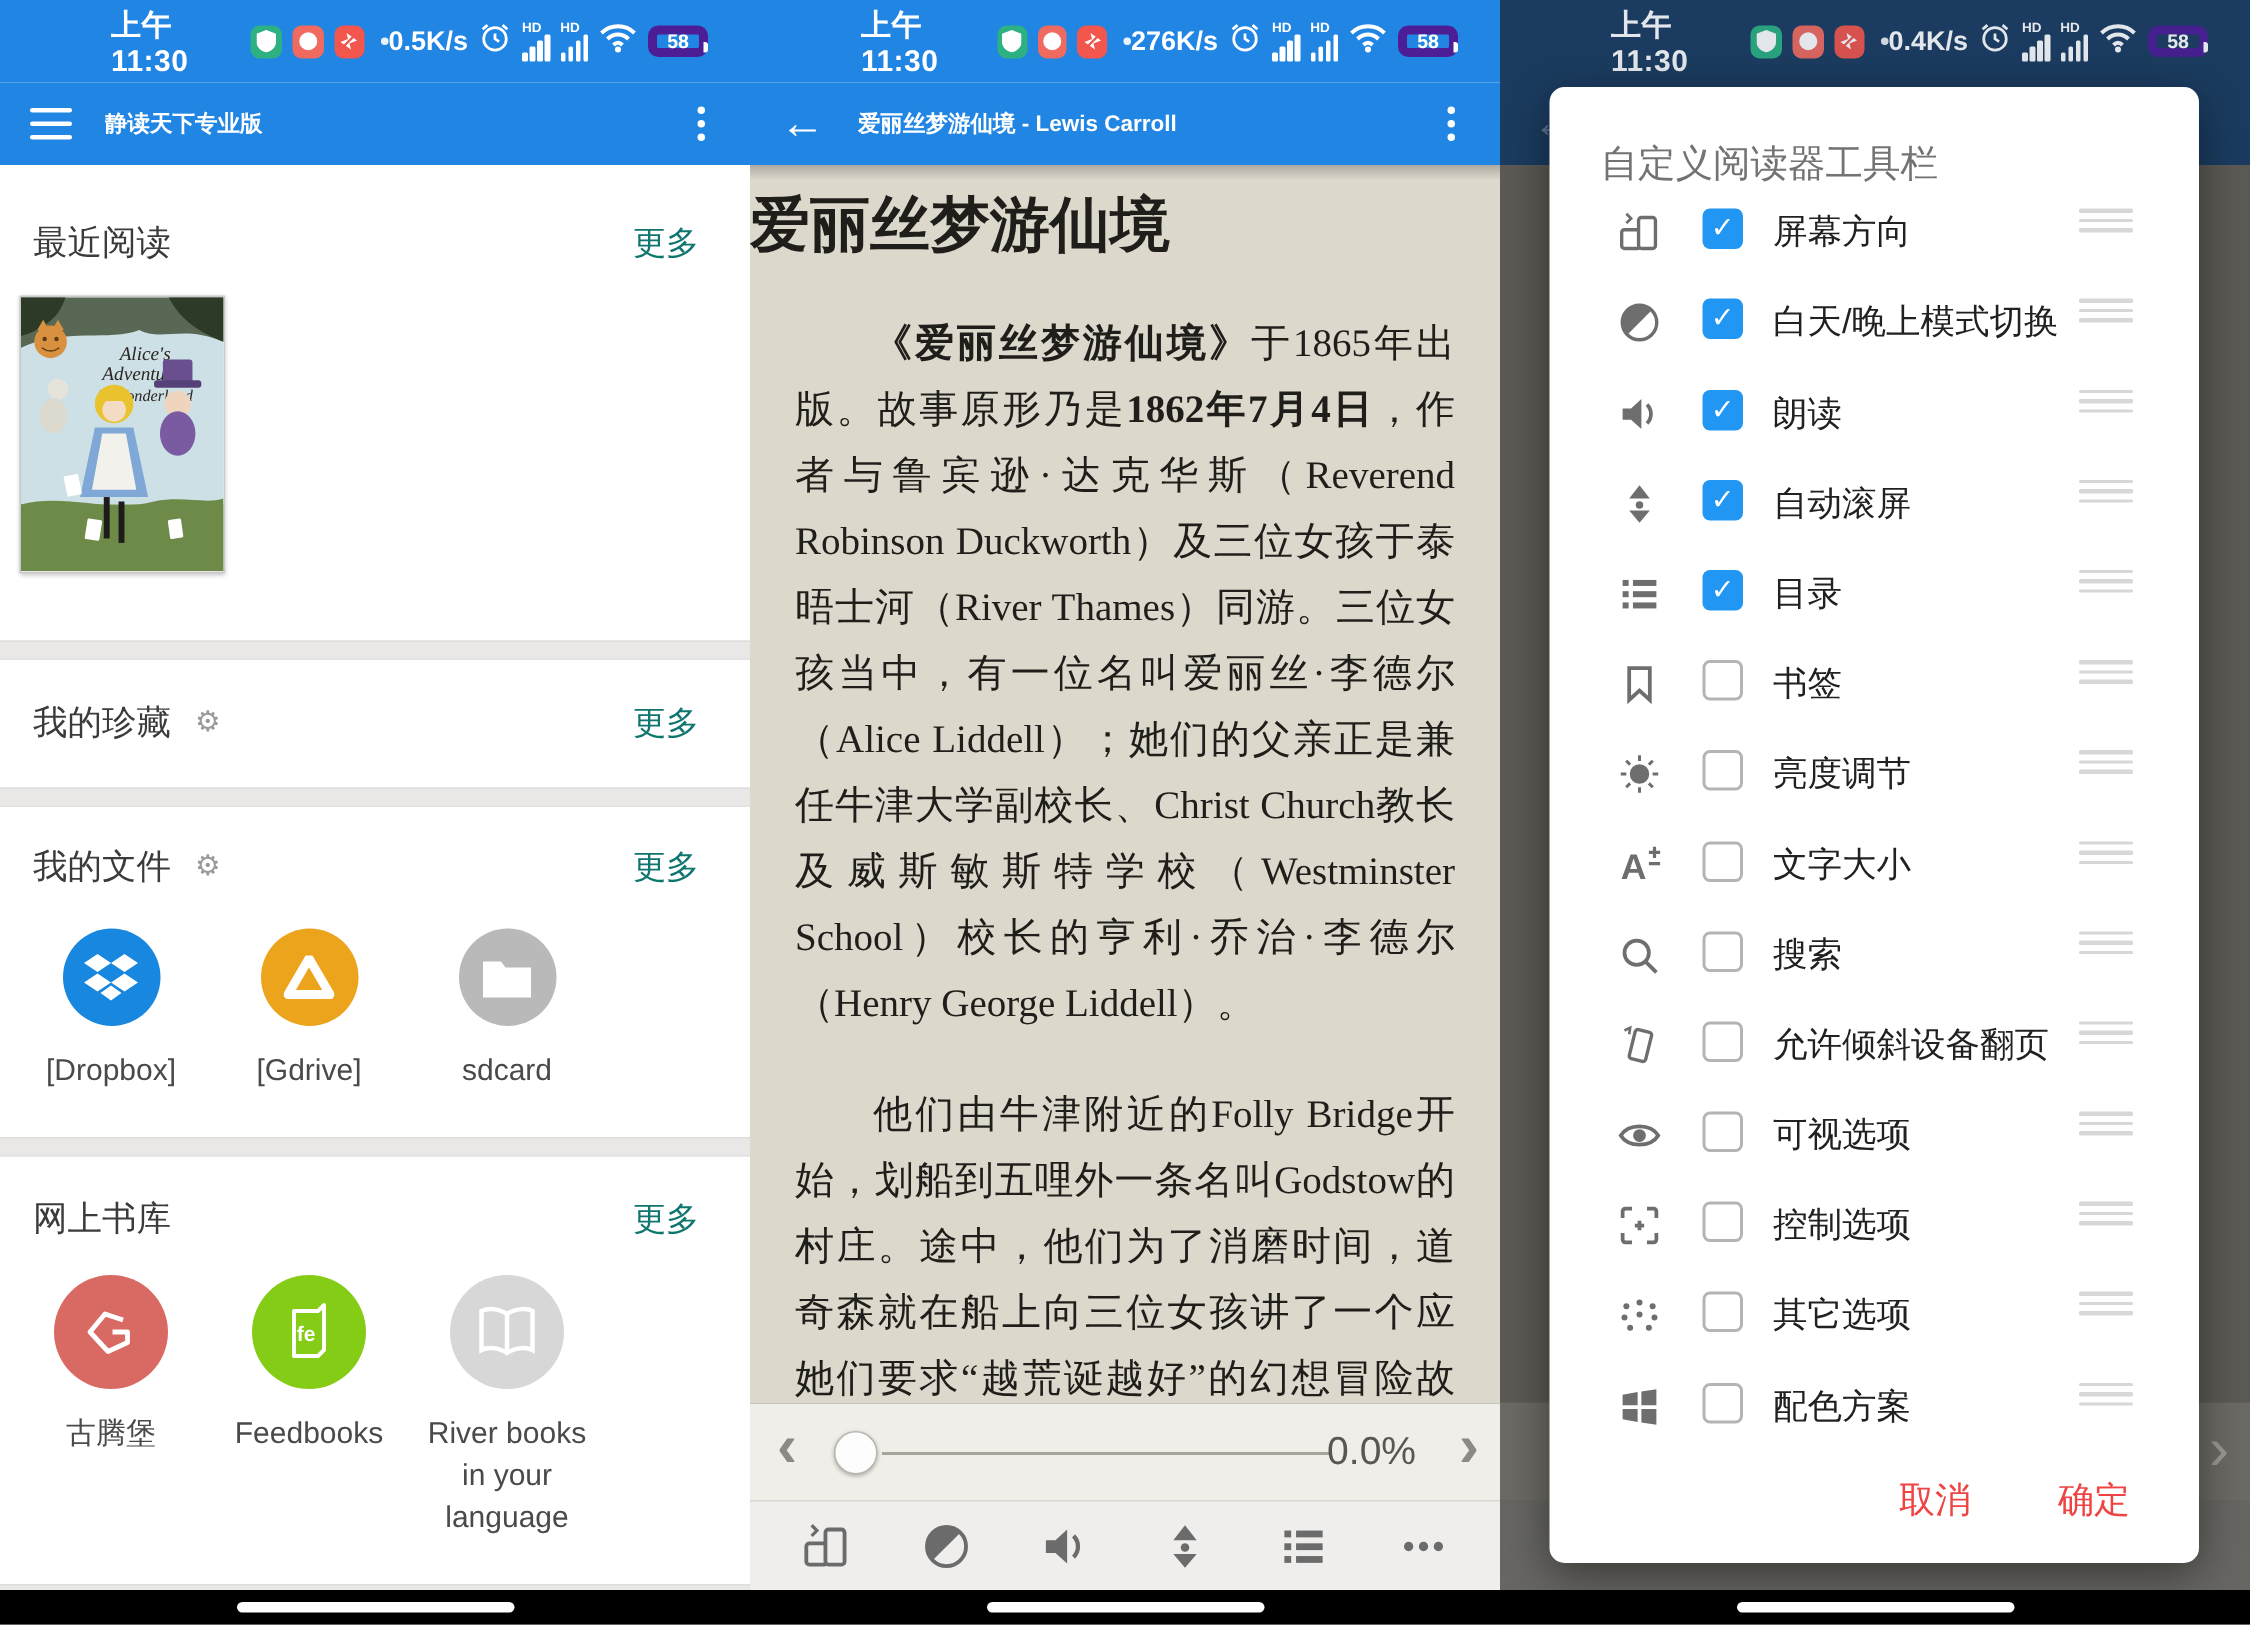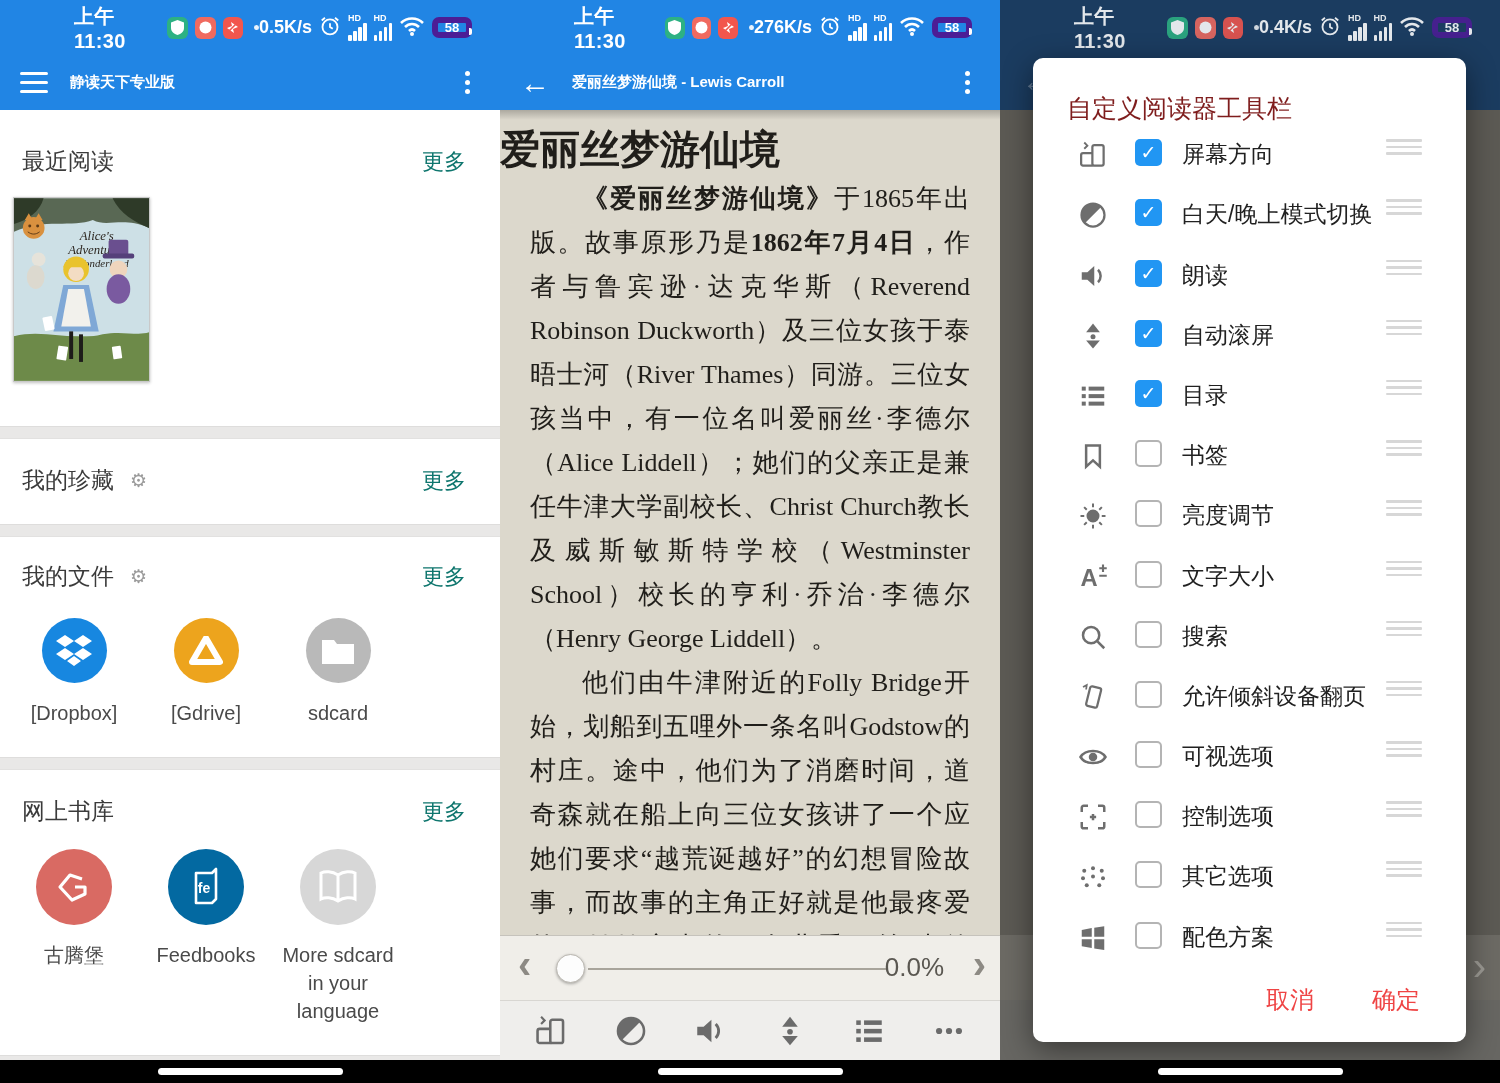--- a/index.html
+++ b/index.html
@@ -54,21 +54,21 @@
   .icon-label { margin-top:16px; font-size:20px; color:#4a4a4a; text-align:center; line-height:1.4; }
   .net-sec { padding:26px 0 30px; }
 
   
   .reader-page { position:absolute; top:110px; left:0; width:500px; height:825px; background:#dcd8cc; overflow:hidden;
                  font-family:"Liberation Serif","DejaVu Serif",serif; color:#201e1a; }
   .reader-page::before { content:""; position:absolute; top:0; left:0; right:0; height:10px;
                  background:linear-gradient(to bottom, rgba(0,0,0,.22), rgba(0,0,0,0)); }
   .book-title { text-align:left; font-size:40px; font-weight:bold; padding-top:12px; }
   .book-text { padding:0 30px; font-size:26px; line-height:44px; text-align:justify; }
-  .book-text p { text-indent:2em; }
+  .book-text p { text-indent:2em; margin-top:30px; }
   .slider-row { position:absolute; top:935px; left:0; width:500px; height:65px; background:#f0eee9; border-top:1px solid #c6c3bc; }
   .chev { position:absolute; top:6px; font-size:40px; color:#8d8a84; font-weight:bold; }
   .chev.left { left:18px; }
   .chev.right { right:14px; }
   .slider-thumb { position:absolute; left:56px; top:18px; width:29px; height:29px; border-radius:50%;
                   background:#fdfdfd; border:1px solid #b9b6af; box-shadow:0 1px 3px rgba(0,0,0,.3); cursor:pointer; }
   .slider-track { position:absolute; left:88px; top:32px; width:300px; height:2px; background:#a8a49b; }
   .slider-value { position:absolute; right:56px; top:16px; font-size:26px; color:#5a5751; }
   .reader-toolbar { position:absolute; top:1000px; left:0; width:500px; height:60px; background:#efeeec;
                     border-top:1px solid #d8d6d2; display:flex; align-items:center; justify-content:space-between; padding:0 32px; }
@@ -79,21 +79,21 @@
   .nav-pill { width:185px; height:7px; border-radius:4px; background:#fff; cursor:pointer; }
 
   
   .dim-blue { position:absolute; top:0; left:0; width:500px; height:110px; background:#1b3c60; }
   .dim-body { position:absolute; top:110px; left:0; width:500px; height:825px; background:#5c5a54; }
   .dim-slider { position:absolute; top:935px; left:0; width:500px; height:65px; background:#6c6a64; }
   .dim-toolbar { position:absolute; top:1000px; left:0; width:500px; height:60px; background:#67666３; background:#676662; }
   .ghost { position:absolute; color:#cfd6dd; opacity:.38; }
   .dialog { position:absolute; top:58px; left:33px; width:433px; height:984px; background:#fff; border-radius:10px;
             box-shadow:0 8px 30px rgba(0,0,0,.45); display:flex; flex-direction:column; overflow:hidden; }
-  .dialog-title { font-size:25px; color:#7f1d1d; padding:34px 0 12px 34px; }
+  .dialog-title { font-size:25px; color:#737373; padding:34px 0 12px 34px; }
   .dlg-rows { flex:1; display:flex; flex-direction:column; justify-content:space-evenly; padding:2px 0; }
   .dlg-row { height:60px; display:flex; align-items:flex-start; padding:0 44px; gap:0; }
   .dlg-icon { width:32px; height:32px; flex:0 0 32px; display:flex; align-items:center; justify-content:center; color:#6e6e6e; }
   .checkbox { width:27px; height:27px; flex:0 0 27px; margin-left:26px; border-radius:5px; border:2px solid #b4b4b4; background:#fff; }
   .checkbox.checked { border:none; background:#2196f3; display:flex; align-items:center; justify-content:center;
                       color:#fff; font-size:19px; font-weight:bold; }
   .checkbox.checked::after { content:"✓"; }
   .dlg-label { margin-left:20px; font-size:23px; color:#212121; flex:1; white-space:nowrap; }
   .drag-handle { width:36px; display:flex; flex-direction:column; gap:4px; cursor:grab; }
   .drag-handle i { display:block; height:2.5px; background:#d7d7d7; border-radius:1px; }
@@ -278,35 +278,35 @@
               <svg width="40" height="40" viewBox="0 0 40 40">
                   <g fill="none" stroke="#fff" stroke-width="3.2" stroke-linejoin="round">
                     <path d="M20 4 L36 20 L20 36 L4 20 Z" opacity="0"></path>
                     <path d="M28 12 L16 8 L6 20 L18 33 L31 27 L31 20 L21 20"></path>
                   </g>
                 </svg>
             </span>
             <span class="icon-label">古腾堡</span>
           </div>
           <div class="icon-item">
-            <span class="circle big" style="background:#0369a1">
+            <span class="circle big" style="background:#84cc16">
               <svg width="40" height="44" viewBox="0 0 40 44">
                   <path d="M10 8 H26 L30 4 V34 L26 38 H10 Z" fill="none" stroke="#fff" stroke-width="2.6" stroke-linejoin="round"></path>
                   <text x="18" y="28" font-size="14" font-weight="bold" fill="#fff" text-anchor="middle" font-family="sans-serif">fe</text>
                 </svg>
             </span>
             <span class="icon-label">Feedbooks</span>
           </div>
           <div class="icon-item">
             <span class="circle big" style="background:#d7d7d7">
               <svg width="42" height="36" viewBox="0 0 42 36">
                   <path d="M21 6 C15 2 8 2 4 4 V30 C8 28 15 28 21 32 C27 28 34 28 38 30 V4 C34 2 27 2 21 6 Z M21 6 V32" fill="none" stroke="#fff" stroke-width="3"></path>
                 </svg>
             </span>
-            <span class="icon-label" style="max-width:120px">More sdcard in your language</span>
+            <span class="icon-label" style="max-width:120px">River books in your language</span>
           </div>
         </div>
       </div>
 
       <div class="section-band"></div>
 
     </div>
     <div class="navbar">
         <div class="nav-pill"></div>
       </div>

